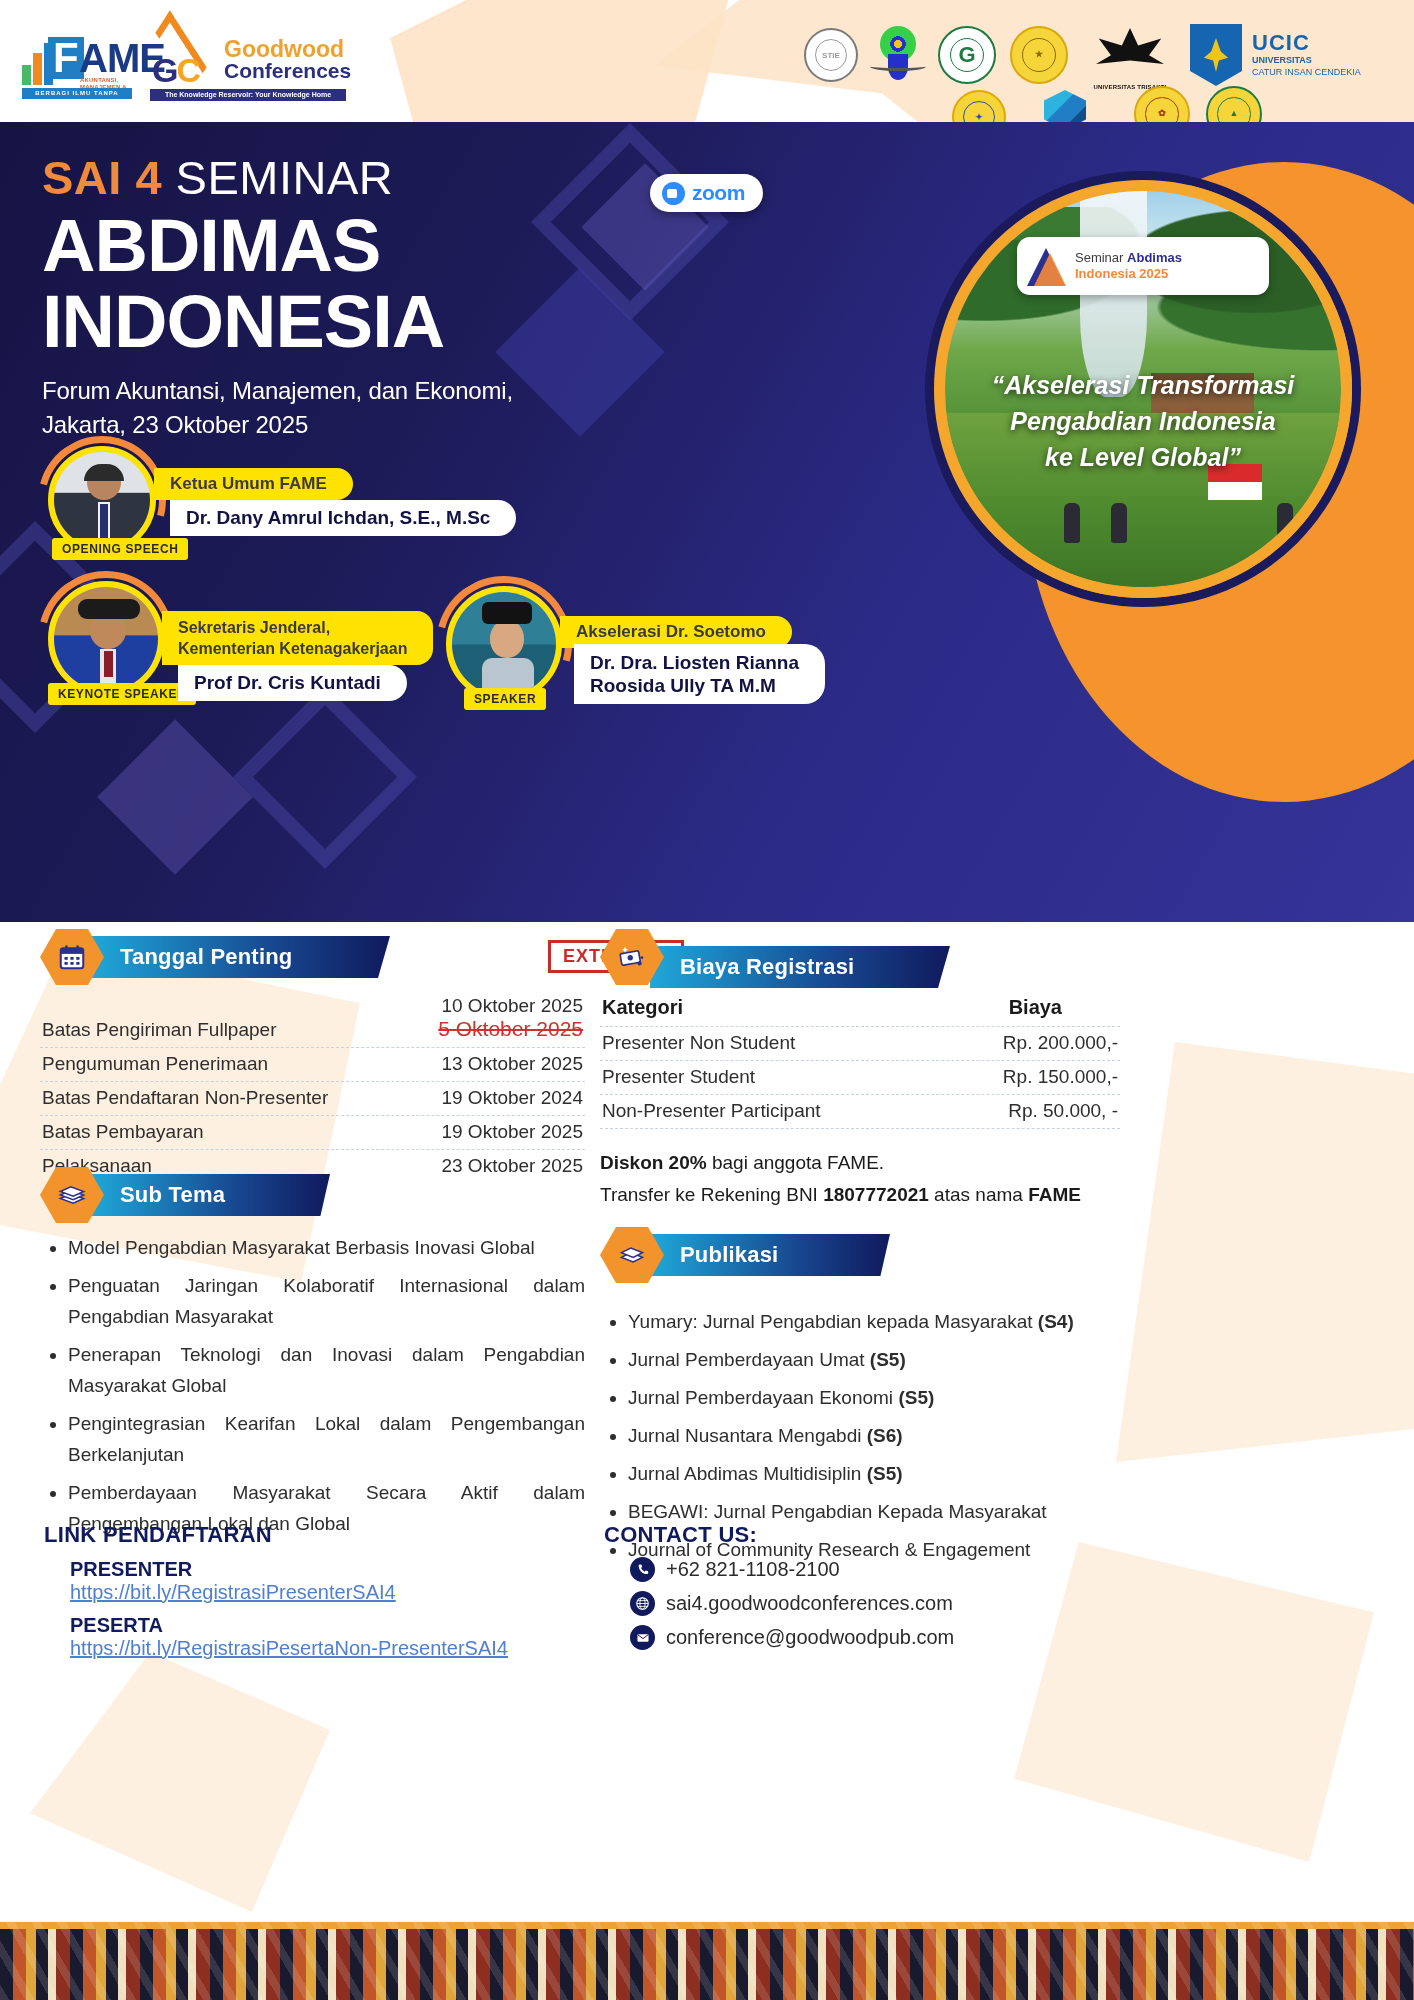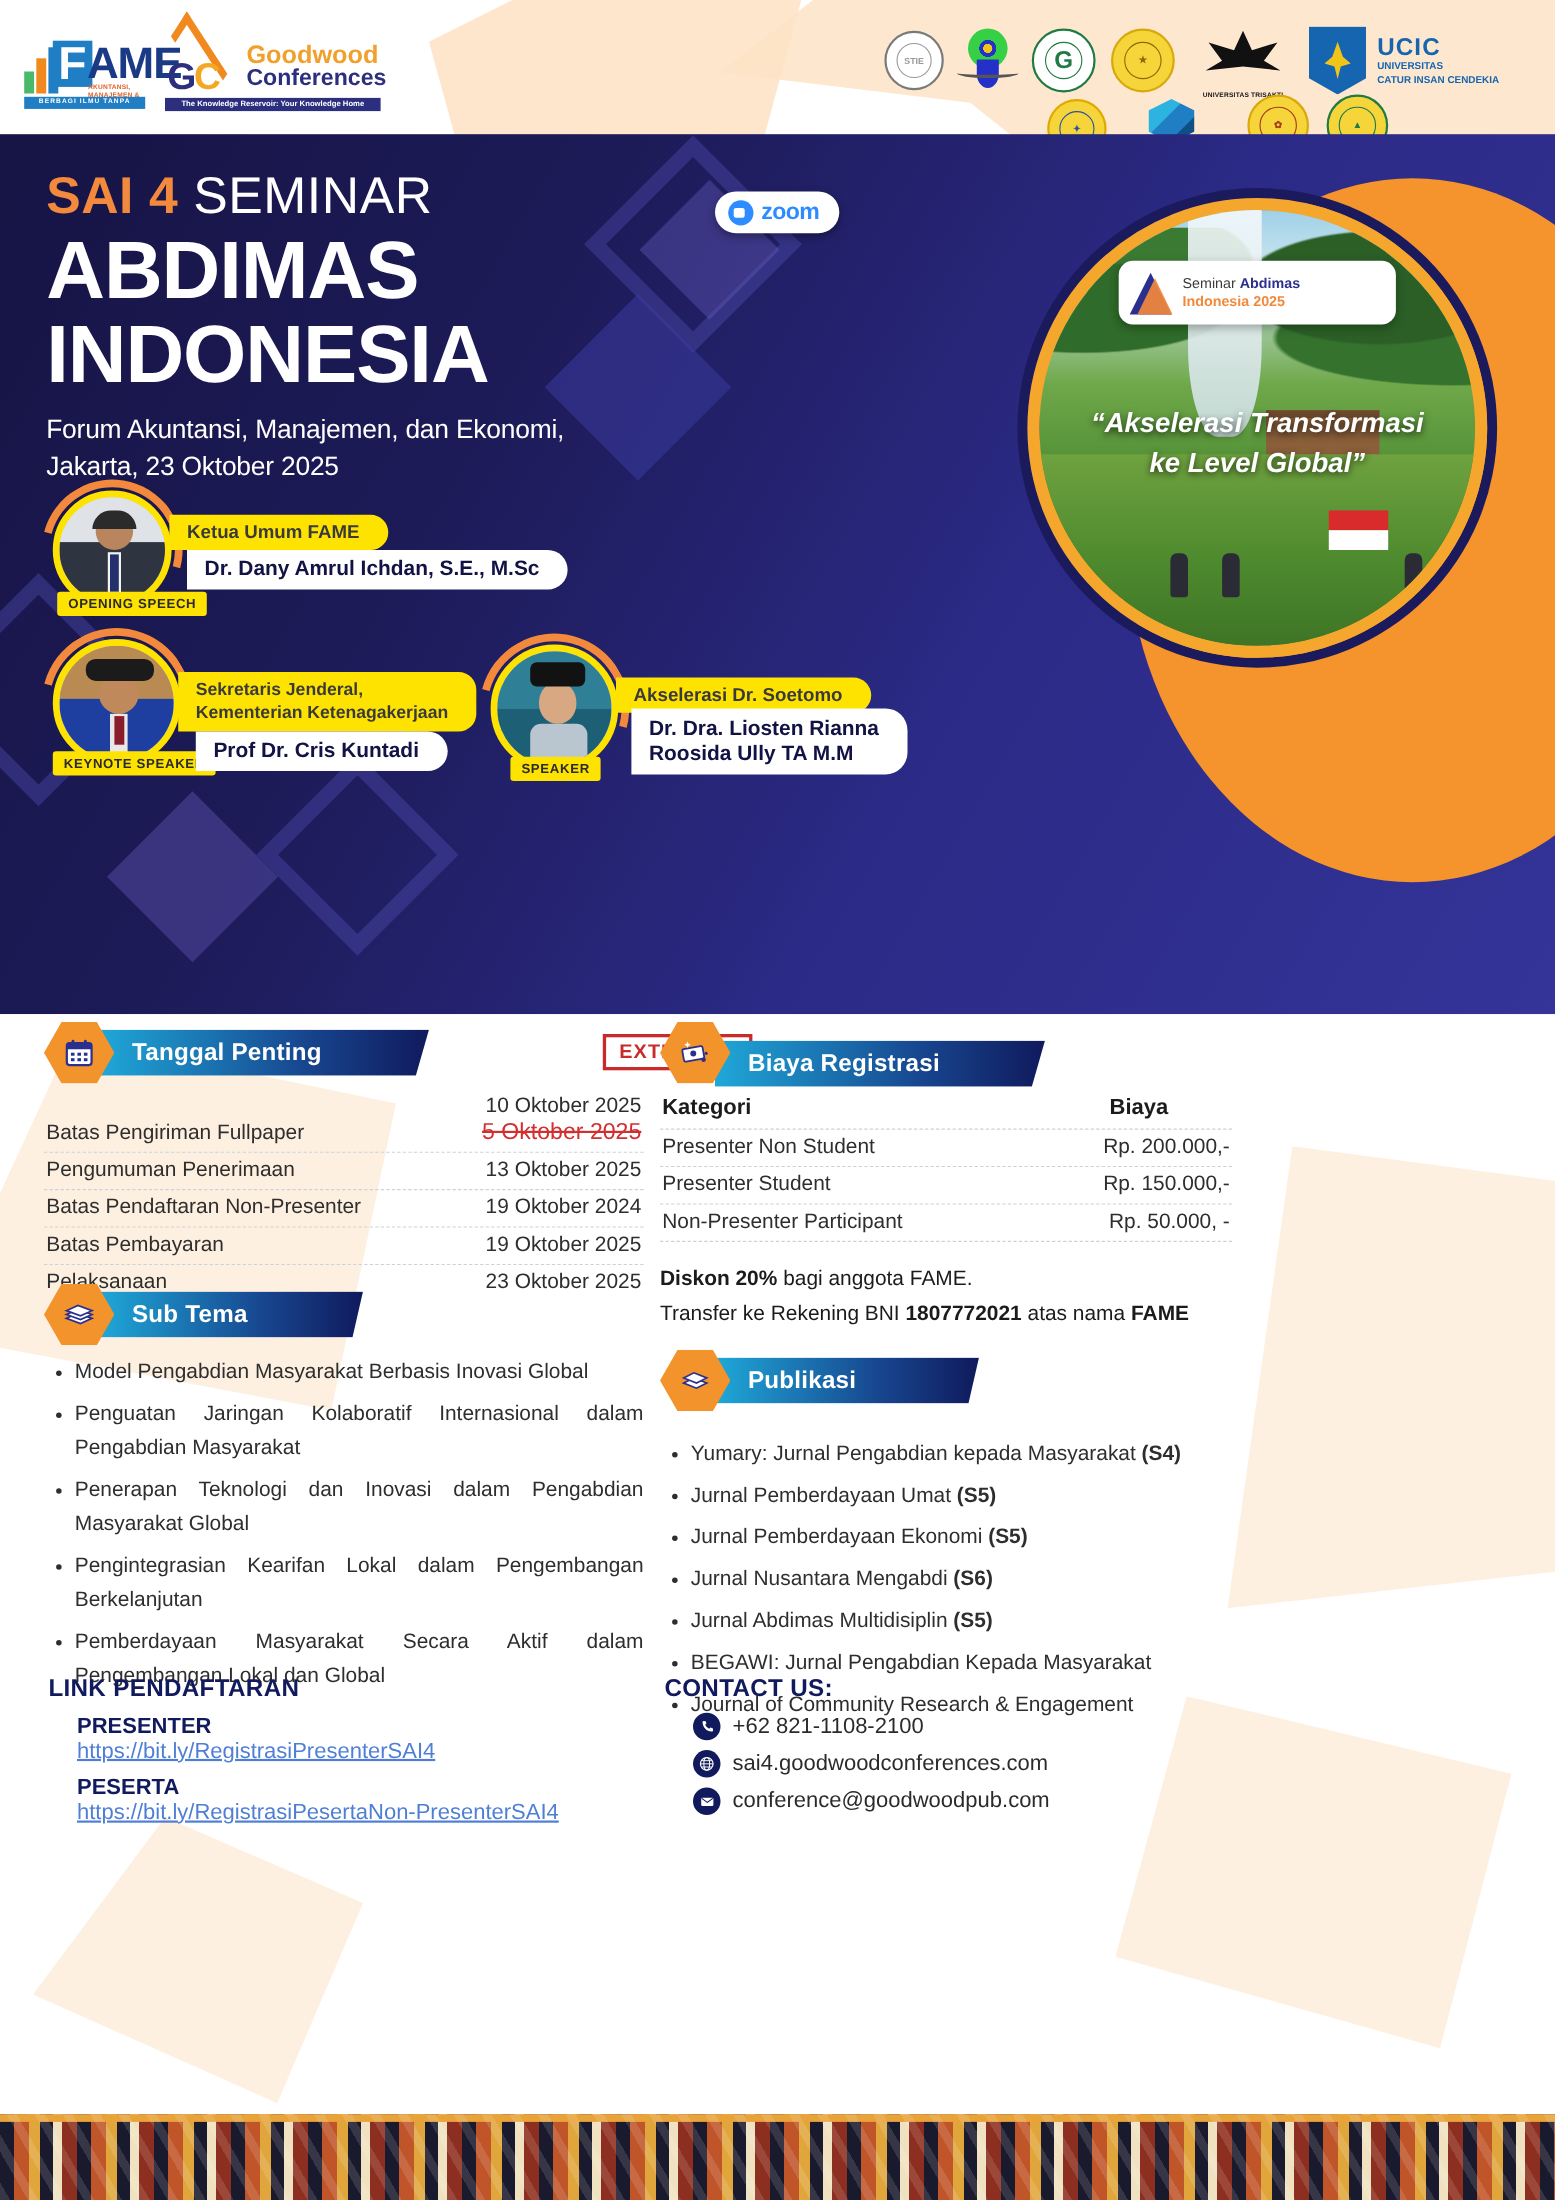--- a/index.html
+++ b/index.html
@@ -354,21 +354,21 @@
       <div style="position:absolute;left:0;bottom:2px;width:96px;text-align:center;font-size:6px;
                   font-weight:800;color:#111;letter-spacing:.2px;">UNIVERSITAS TRISAKTI</div>
     </div>
     <div class="uni" style="left:394px;top:12px;width:190px;height:62px;">
       <div style="position:absolute;left:0;top:0;width:52px;height:62px;background:#1565b0;
                   clip-path:polygon(0 0,100% 0,100% 76%,50% 100%,0 76%);"></div>
       <div style="position:absolute;left:14px;top:14px;width:24px;height:34px;background:#f0c419;
                   clip-path:polygon(50% 0,70% 40%,100% 58%,62% 66%,50% 100%,38% 66%,0 58%,30% 40%);"></div>
       <div style="position:absolute;left:62px;top:6px;font-size:22px;font-weight:900;color:#1565b0;letter-spacing:1px;">UCIC</div>
       <div style="position:absolute;left:62px;top:31px;font-size:9px;font-weight:800;color:#1565b0;">UNIVERSITAS</div>
-      <div style="position:absolute;left:62px;top:43px;font-size:9px;font-weight:700;color:#1565b0;text-align:right;">CATUR INSAN CENDEKIA</div>
+      <div style="position:absolute;left:62px;top:43px;font-size:9px;font-weight:400;color:#1565b0;text-align:right;">CATUR INSAN CENDEKIA</div>
     </div>
 
     <div class="uni seal" style="left:156px;top:78px;width:54px;height:54px;color:#e0a800;background:#f5d53a;">
       <div class="seal-in" style="color:#2b4fa8;font-size:9px;">✦</div>
     </div>
     <div class="uni" style="left:226px;top:78px;width:100px;height:56px;">
       <div style="position:absolute;left:22px;top:0;width:42px;height:40px;
                   background:linear-gradient(135deg,#2db3e0 0 40%,#1f7ec4 41% 70%,#0f4f86 71% 100%);
                   clip-path:polygon(50% 0,100% 26%,100% 74%,50% 100%,0 74%,0 26%);"></div>
       <div style="position:absolute;left:0;top:40px;width:100px;text-align:center;font-size:8px;
@@ -432,20 +432,21 @@
         <div class="tb-txt1">
           <span>Seminar</span>
           <b>Abdimas</b>
         </div>
         <div class="tb-txt2">Indonesia 2025</div>
       </div>
     </div>
 
     <div class="quote">
       <div>“Akselerasi Transformasi</div>
+      <div>Pengabdian Indonesia</div>
       <div>ke Level Global”</div>
     </div>
   </div>
 
   <div class="spk" style="left:42px;top:320px;width:560px;height:120px;">
     <div class="spk-arc" style="left:-4px;top:-6px;width:128px;height:128px;"></div>
     <div class="spk-img" style="left:6px;top:4px;width:108px;height:108px;">
       <div style="position:absolute;inset:0;background:linear-gradient(180deg,#dfe3e8 0 42%,#2e3440 43% 100%);"></div>
       <div style="position:absolute;left:33px;top:14px;width:34px;height:34px;border-radius:50%;background:#b9855f;"></div>
       <div style="position:absolute;left:30px;top:12px;width:40px;height:17px;background:#2b2b2b;border-radius:18px 18px 0 0;"></div>

